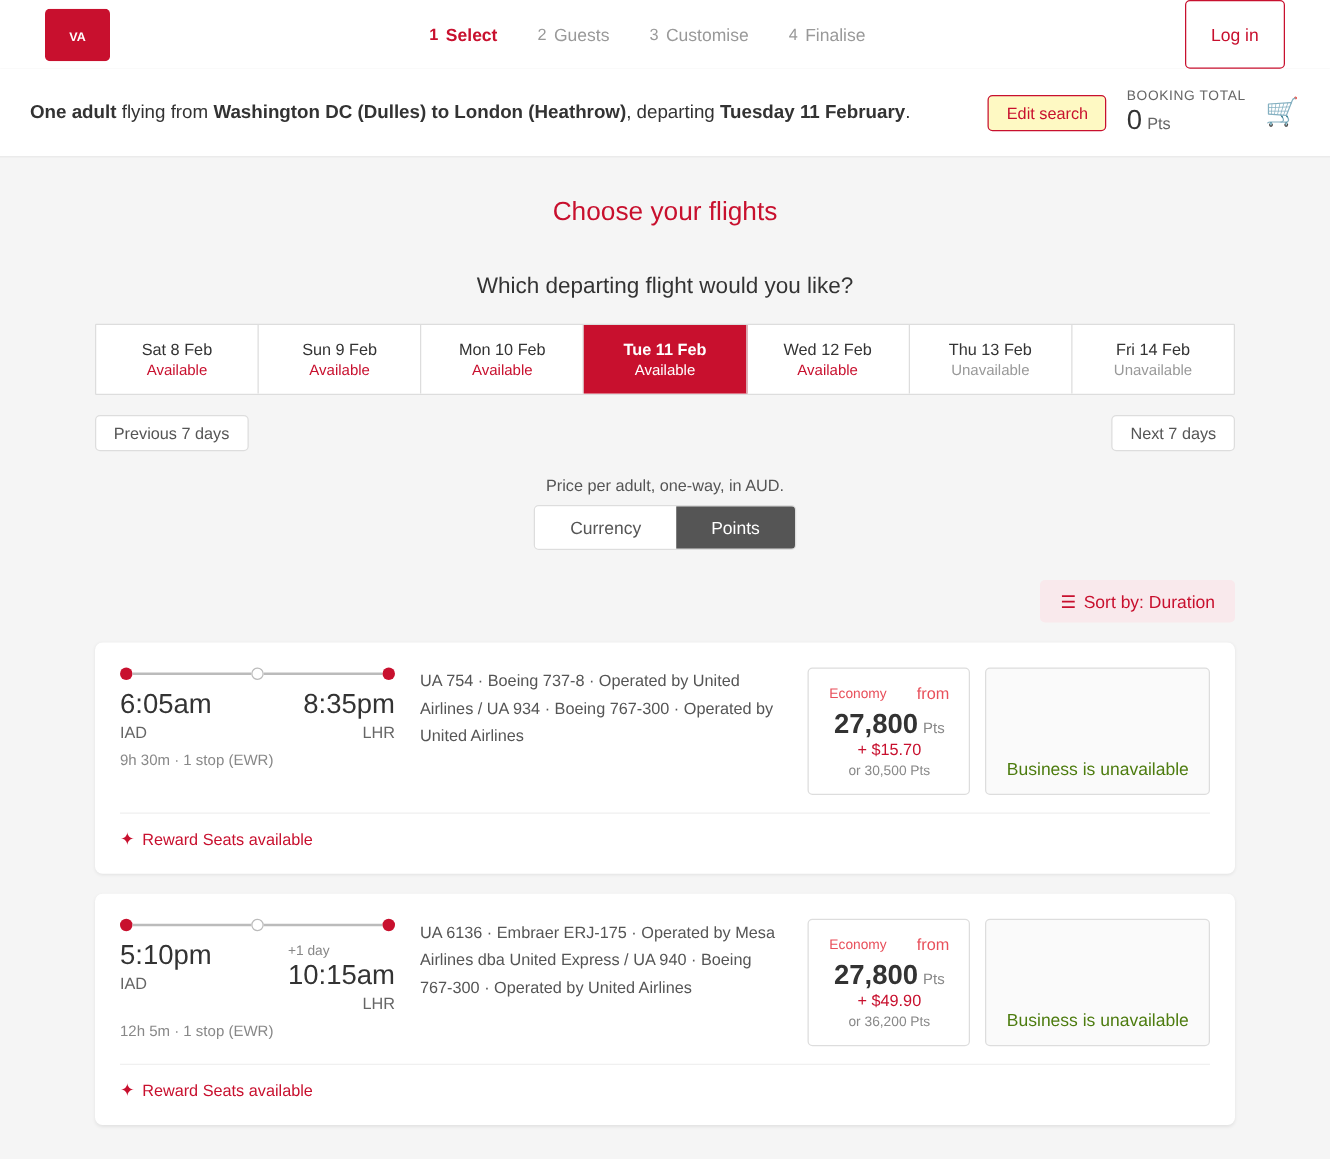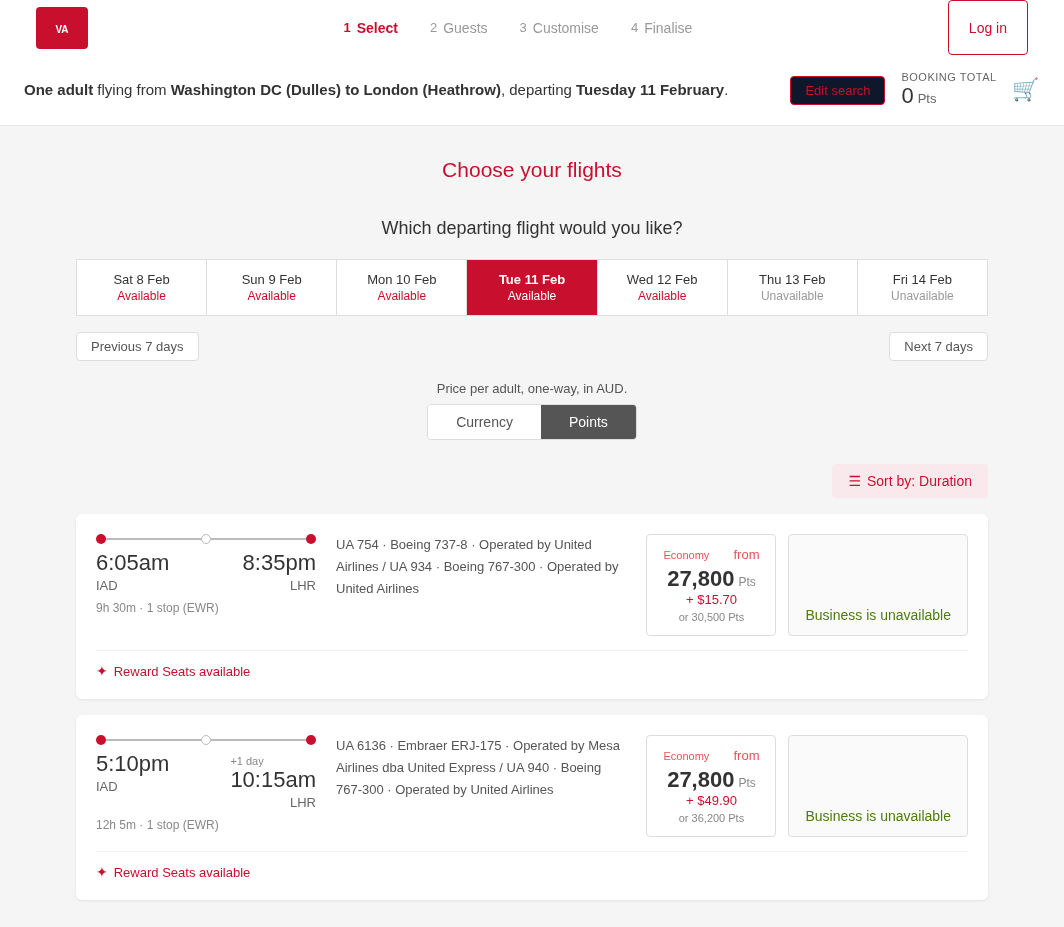--- a/index.html
+++ b/index.html
@@ -13,21 +13,21 @@
     .nav-step { display: flex; align-items: center; gap: 6px; padding: 0 16px; font-size: 14px; color: #999; }
     .nav-step.active { color: #c8102e; font-weight: 600; }
     .nav-step .step-num { font-size: 13px; }
     .log-in-btn { background: white; border: 1.5px solid #c8102e; color: #c8102e; padding: 8px 20px; border-radius: 4px; cursor: pointer; font-size: 14px; font-weight: 500; }
 
     
     .booking-bar { background: white; display: flex; align-items: center; justify-content: space-between; padding: 16px 24px; border-bottom: 1px solid #e5e5e5; }
     .booking-info { font-size: 15px; line-height: 1.5; }
     .booking-info strong { font-weight: 700; }
     .booking-right { display: flex; align-items: center; gap: 16px; }
-    .edit-search-btn { background: #0f172a; border: 1.5px solid #c8102e; color: #c8102e; padding: 6px 14px; border-radius: 4px; cursor: pointer; font-size: 13px; font-weight: 500; }
+    .edit-search-btn { background: #fef9c3; border: 1.5px solid #c8102e; color: #c8102e; padding: 6px 14px; border-radius: 4px; cursor: pointer; font-size: 13px; font-weight: 500; }
     .booking-total-box { text-align: center; }
     .booking-total-label { font-size: 11px; color: #666; text-transform: uppercase; letter-spacing: 0.5px; }
     .booking-total-value { font-size: 22px; font-weight: 300; }
     .booking-total-pts { font-size: 13px; color: #666; }
     .cart-icon { font-size: 22px; color: #333; cursor: pointer; }
 
     
     .main { padding: 32px 24px; max-width: 960px; margin: 0 auto; }
     .page-title { text-align: center; font-size: 21px; font-weight: 400; color: #c8102e; margin-bottom: 36px; }
     .page-subtitle { text-align: center; font-size: 18px; color: #333; margin-bottom: 20px; font-weight: 300; }

